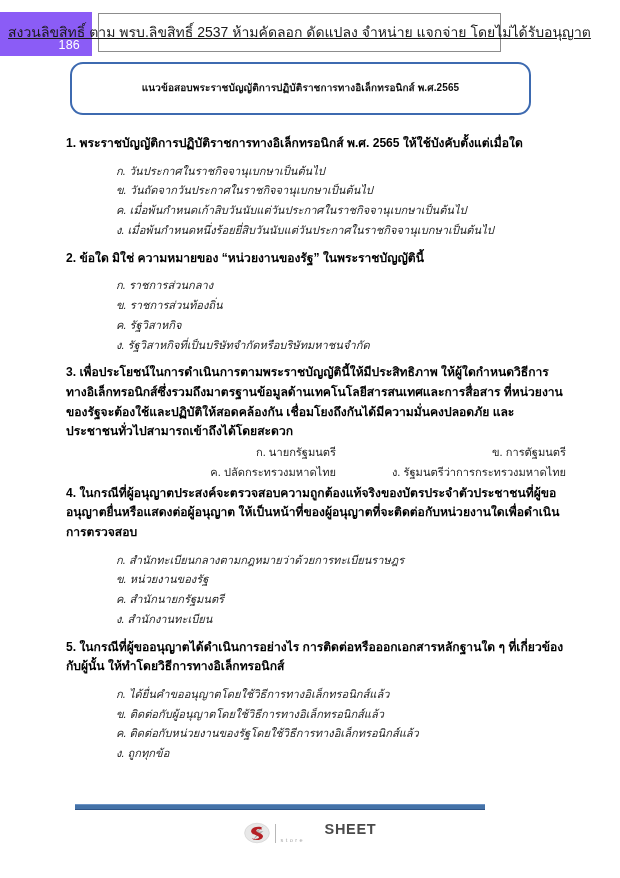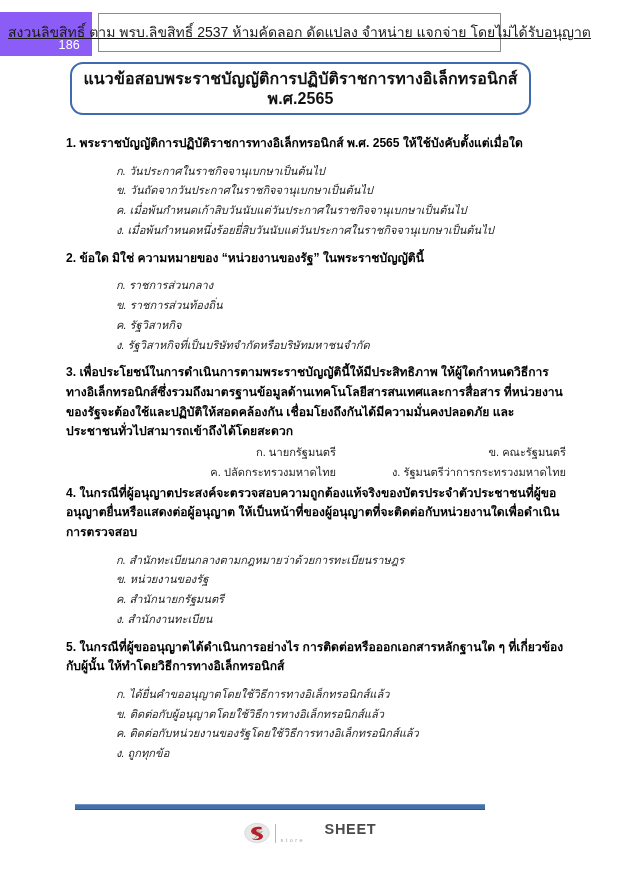--- a/index.html
+++ b/index.html
@@ -70,21 +70,21 @@
     height: 53px;
     border: 2px solid #3d6ab0;
     border-radius: 13px;
     box-sizing: border-box;
     display: flex;
     align-items: center;
     justify-content: center;
     background: #ffffff;
   }
   .title-box .txt {
-    font-size: 16px;
+    font-size: 10px;
     font-weight: bold;
     color: #111111;
     line-height: 1.25;
     text-align: center;
     letter-spacing: .1px;
   }
 
   
   .content {
     position: absolute;
@@ -207,21 +207,21 @@
       <li class="opt">ข. ราชการส่วนท้องถิ่น</li>
       <li class="opt">ค. รัฐวิสาหกิจ</li>
       <li class="opt">ง. รัฐวิสาหกิจที่เป็นบริษัทจำกัดหรือบริษัทมหาชนจำกัด</li>
     </ul>
   </div>
 
   <div class="qblock">
     <p class="q-text">3. เพื่อประโยชน์ในการดำเนินการตามพระราชบัญญัตินี้ให้มีประสิทธิภาพ ให้ผู้ใดกำหนดวิธีการทางอิเล็กทรอนิกส์ซึ่งรวมถึงมาตรฐานข้อมูลด้านเทคโนโลยีสารสนเทศและการสื่อสาร ที่หน่วยงานของรัฐจะต้องใช้และปฏิบัติให้สอดคล้องกัน เชื่อมโยงถึงกันได้มีความมั่นคงปลอดภัย และประชาชนทั่วไปสามารถเข้าถึงได้โดยสะดวก</p>
     <div class="opt-grid">
       <div class="opt">ก. นายกรัฐมนตรี</div>
-      <div class="opt">ข. คณะรัฐมนตรี</div>
+      <div class="opt">ข. การตัฐมนตรี</div>
       <div class="opt">ค. ปลัดกระทรวงมหาดไทย</div>
       <div class="opt">ง. รัฐมนตรีว่าการกระทรวงมหาดไทย</div>
     </div>
   </div>
 
   <div class="qblock">
     <p class="q-text">4. ในกรณีที่ผู้อนุญาตประสงค์จะตรวจสอบความถูกต้องแท้จริงของบัตรประจำตัวประชาชนที่ผู้ขออนุญาตยื่นหรือแสดงต่อผู้อนุญาต ให้เป็นหน้าที่ของผู้อนุญาตที่จะติดต่อกับหน่วยงานใดเพื่อดำเนินการตรวจสอบ</p>
     <ul class="opt-list">
       <li class="opt">ก. สำนักทะเบียนกลางตามกฎหมายว่าด้วยการทะเบียนราษฎร</li>
       <li class="opt">ข. หน่วยงานของรัฐ</li>

